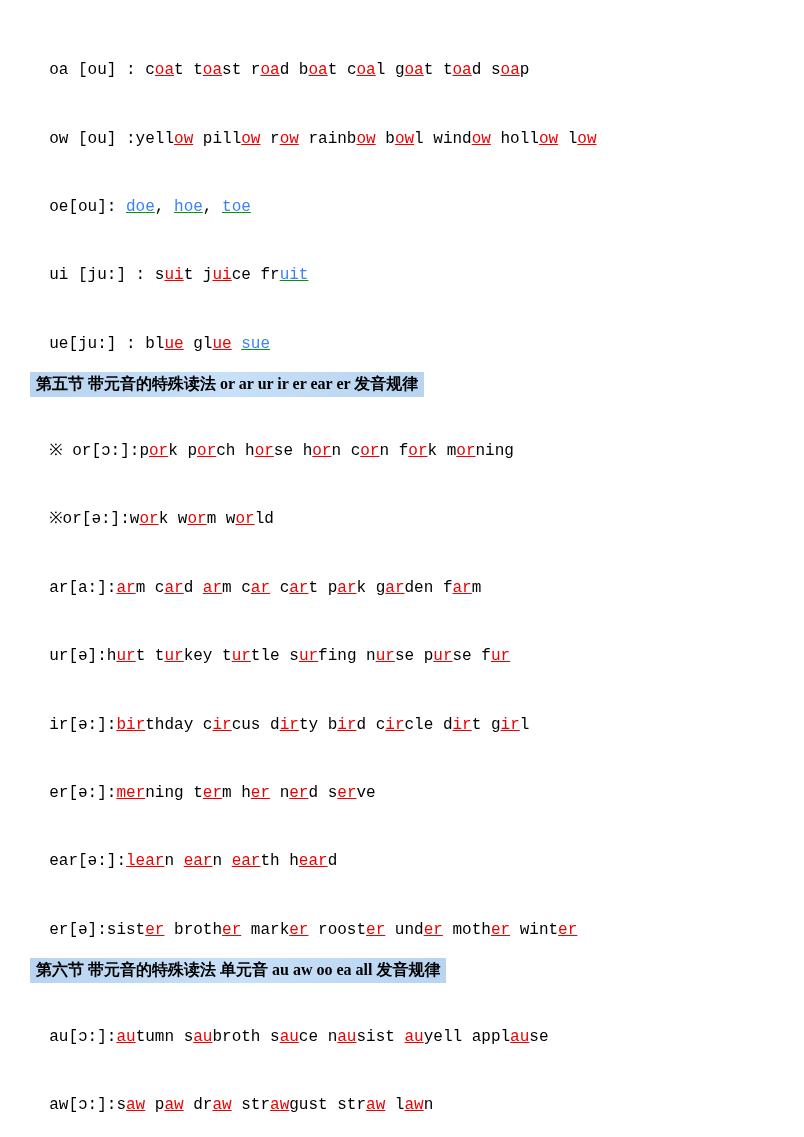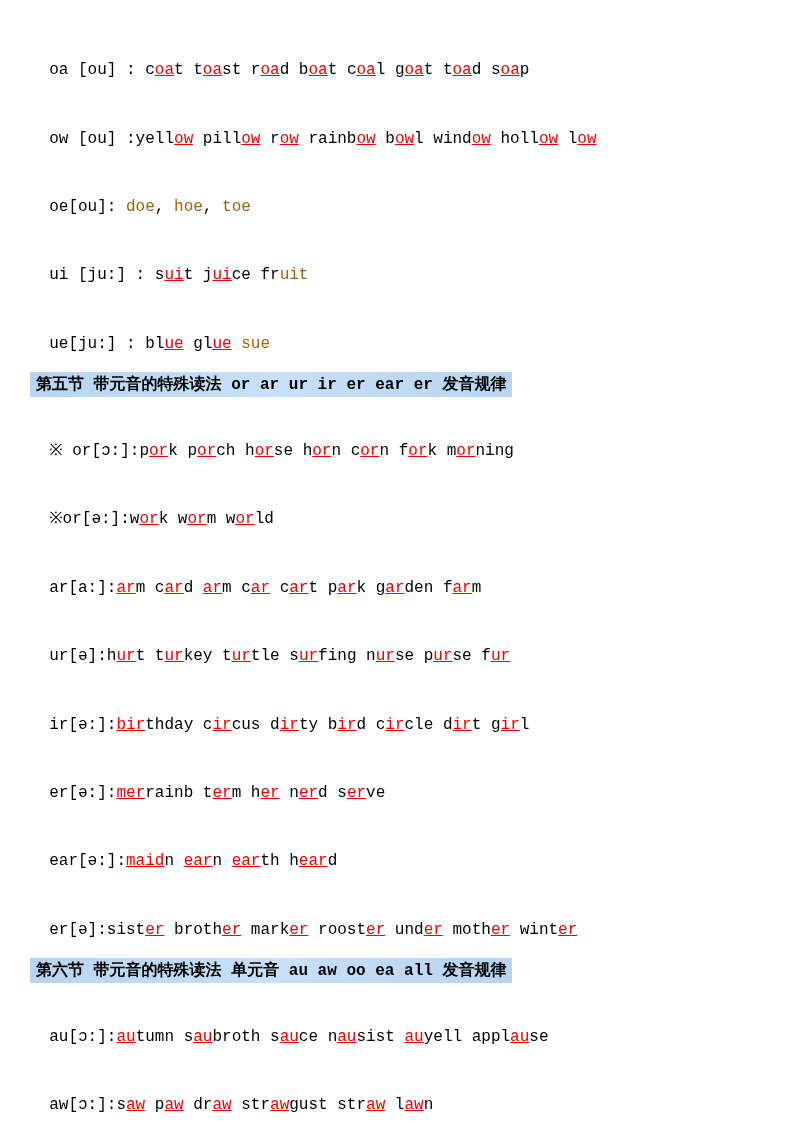--- a/index.html
+++ b/index.html
@@ -24,23 +24,23 @@
       display: inline-block;
       padding: 2px 6px;
       color: #000;
       font-weight: bold;
       font-size: 16px;
     }
     .section-line {
       margin-bottom: 14px;
     }
     .red { color: #e00; text-decoration: underline; text-decoration-color: #e00; }
-    .green-underline { text-decoration-color: #090; color: #a16207; }
+    .green-underline { text-decoration: underline; text-decoration-color: #090; color: #3b82f6; }
     .plain { color: #000; }
-    .zh { font-family: Liberation Mono, monospace; }
+    .zh { font-family: Liberation Serif, serif; }
   </style>
 </head>
 <body>
 
 <div class="line">
   <span class="plain">oa [ou] : c</span><span class="red">oa</span><span class="plain">t t</span><span class="red">oa</span><span class="plain">st r</span><span class="red">oa</span><span class="plain">d b</span><span class="red">oa</span><span class="plain">t c</span><span class="red">oa</span><span class="plain">l g</span><span class="red">oa</span><span class="plain">t t</span><span class="red">oa</span><span class="plain">d s</span><span class="red">oa</span><span class="plain">p</span>
 </div>
 
 <div class="line">
   <span class="plain">ow [ou] :yell</span><span class="red">ow</span><span class="plain"> pill</span><span class="red">ow</span><span class="plain"> r</span><span class="red">ow</span><span class="plain"> rainb</span><span class="red">ow</span><span class="plain"> b</span><span class="red">ow</span><span class="plain">l wind</span><span class="red">ow</span><span class="plain"> holl</span><span class="red">ow</span><span class="plain"> l</span><span class="red">ow</span>
@@ -76,25 +76,25 @@
 
 <div class="line">
   <span class="plain">ur[ə]:h</span><span class="red">ur</span><span class="plain">t t</span><span class="red">ur</span><span class="plain">key t</span><span class="red">ur</span><span class="plain">tle s</span><span class="red">ur</span><span class="plain">fing n</span><span class="red">ur</span><span class="plain">se p</span><span class="red">ur</span><span class="plain">se f</span><span class="red">ur</span>
 </div>
 
 <div class="line">
   <span class="plain">ir[ə:]:</span><span class="red">bir</span><span class="plain">thday c</span><span class="red">ir</span><span class="plain">cus d</span><span class="red">ir</span><span class="plain">ty b</span><span class="red">ir</span><span class="plain">d c</span><span class="red">ir</span><span class="plain">cle d</span><span class="red">ir</span><span class="plain">t g</span><span class="red">ir</span><span class="plain">l</span>
 </div>
 
 <div class="line">
-  <span class="plain">er[ə:]:</span><span class="red">mer</span><span class="plain">rainb t</span><span class="red">er</span><span class="plain">m h</span><span class="red">er</span><span class="plain"> n</span><span class="red">er</span><span class="plain">d s</span><span class="red">er</span><span class="plain">ve</span>
+  <span class="plain">er[ə:]:</span><span class="red">mer</span><span class="plain">ning t</span><span class="red">er</span><span class="plain">m h</span><span class="red">er</span><span class="plain"> n</span><span class="red">er</span><span class="plain">d s</span><span class="red">er</span><span class="plain">ve</span>
 </div>
 
 <div class="line">
-  <span class="plain">ear[ə:]:</span><span class="red">maid</span><span class="plain">n </span><span class="red">ear</span><span class="plain">n </span><span class="red">ear</span><span class="plain">th h</span><span class="red">ear</span><span class="plain">d</span>
+  <span class="plain">ear[ə:]:</span><span class="red">lear</span><span class="plain">n </span><span class="red">ear</span><span class="plain">n </span><span class="red">ear</span><span class="plain">th h</span><span class="red">ear</span><span class="plain">d</span>
 </div>
 
 <div class="line">
   <span class="plain">er[ə]:sist</span><span class="red">er</span><span class="plain"> broth</span><span class="red">er</span><span class="plain"> mark</span><span class="red">er</span><span class="plain"> roost</span><span class="red">er</span><span class="plain"> und</span><span class="red">er</span><span class="plain"> moth</span><span class="red">er</span><span class="plain"> wint</span><span class="red">er</span>
 </div>
 
 <div class="section-line">
   <span class="highlight-section zh">第六节 带元音的特殊读法 单元音 au aw oo ea all 发音规律</span>
 </div>
 

